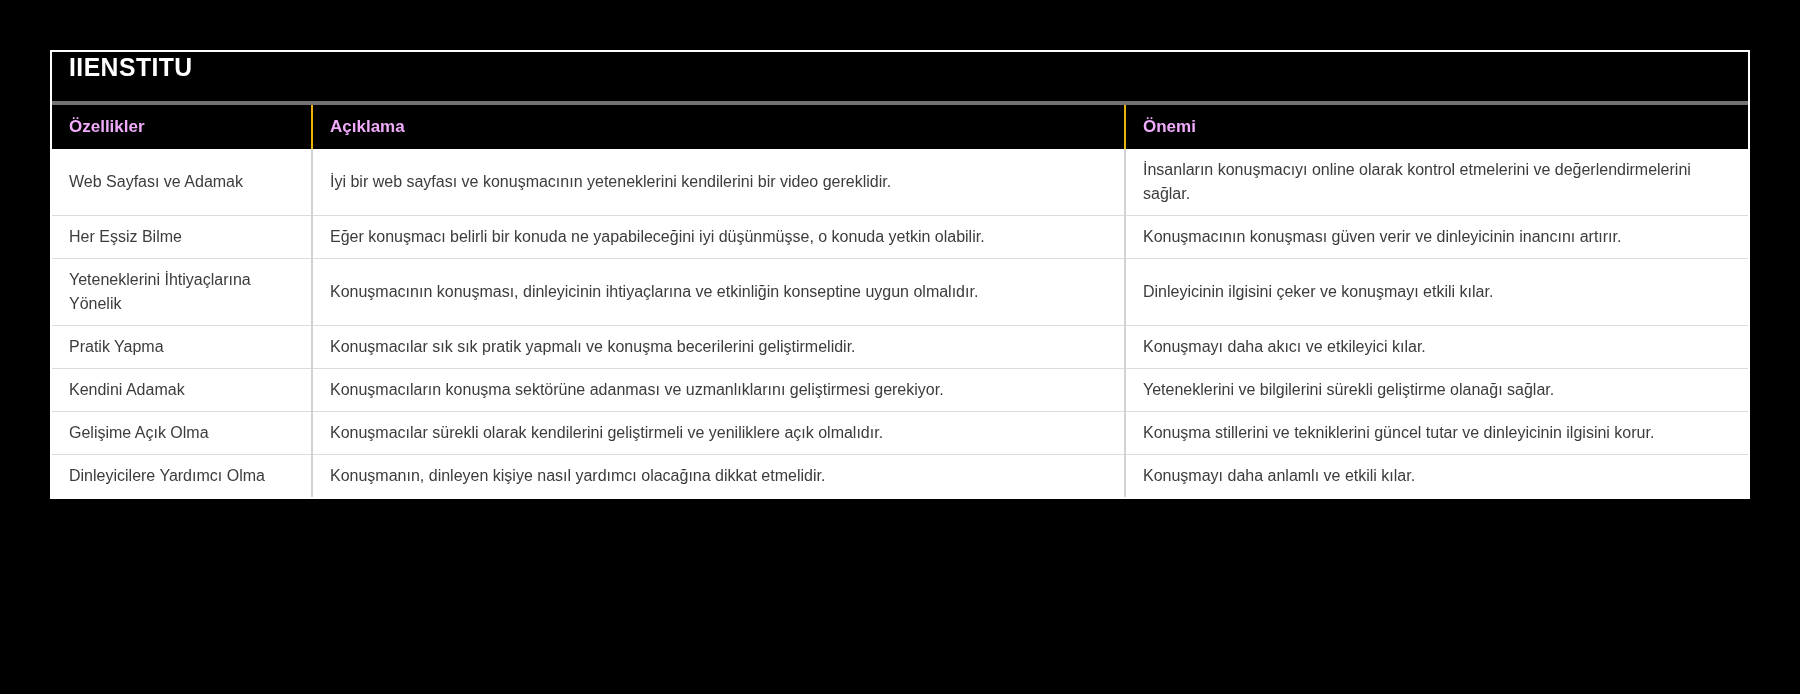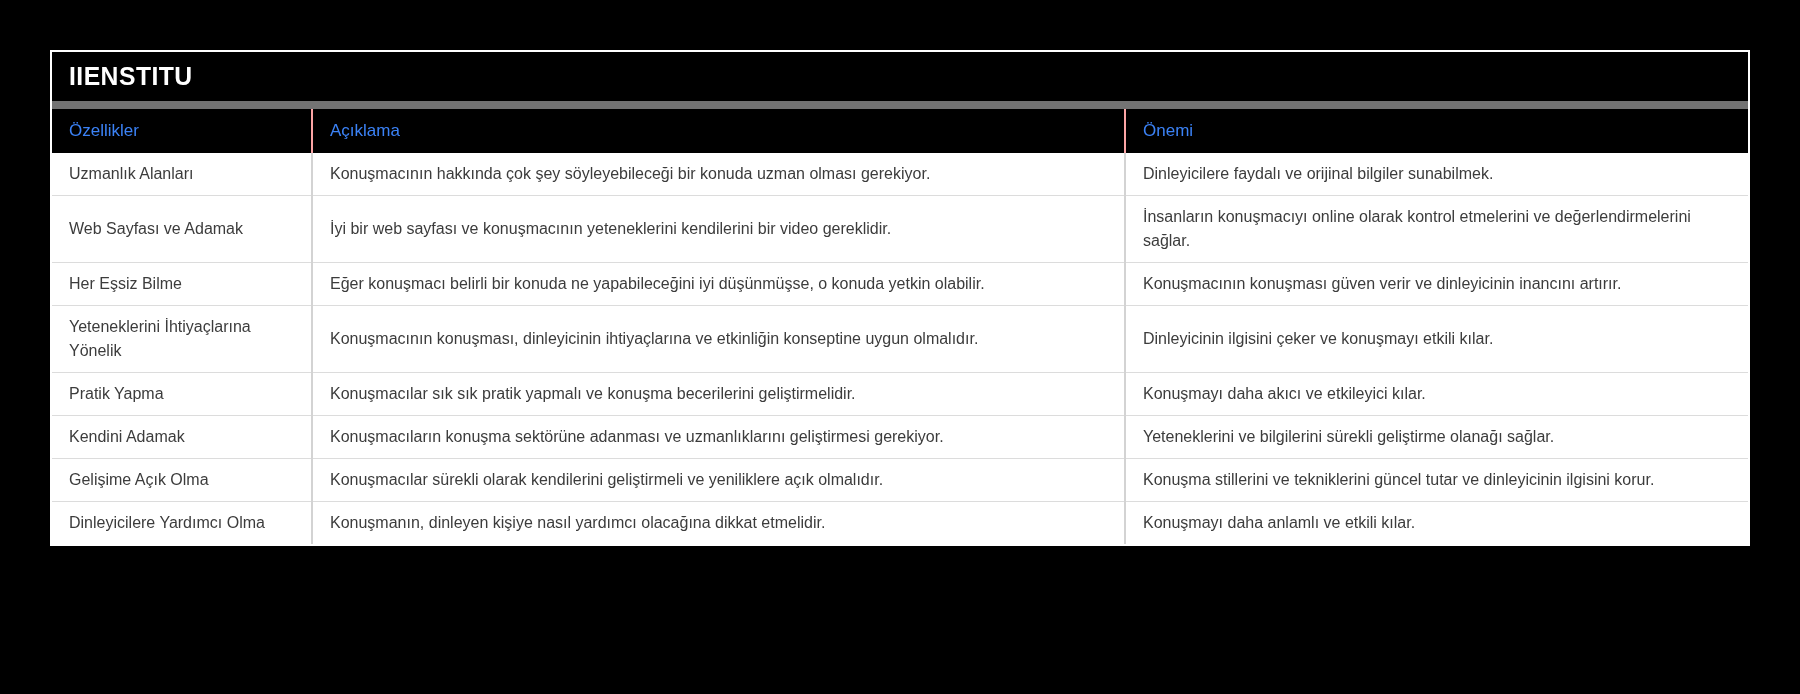--- a/index.html
+++ b/index.html
@@ -15,23 +15,22 @@
     position: absolute;
     left: 50px;
     top: 50px;
     width: 1700px;
     box-sizing: border-box;
     border: 2px solid #ffffff;
     background: #000000;
   }
   .titlebar {
     height: 49px;
-    border-bottom: 8px solid #737373;
+    border-bottom: 4px solid #737373;
     display: flex;
-    align-items: center;
     padding-left: 17px;
   }
   .brand {
     color: #ffffff;
     font-size: 26px;
     font-weight: 700;
     letter-spacing: 0.5px;
     transform: scaleX(0.95);
     transform-origin: left center;
     white-space: nowrap;
@@ -39,29 +38,29 @@
   table.features {
     width: 100%;
     border-collapse: collapse;
     table-layout: fixed;
   }
   col.c1 { width: 260px; }
   col.c2 { width: 813px; }
   col.c3 { width: 623px; }
   th {
     background: #000000;
-    color: #3b82f6;
+    color: #f0abfc;
     font-size: 17px;
-    font-weight: 400;
+    font-weight: 700;
     text-align: left;
     padding: 9px 17px;
     line-height: 1.5;
     vertical-align: middle;
   }
-  th + th { border-left: 2px solid #fca5a5; }
+  th + th { border-left: 2px solid #eab308; }
   td {
     background: #ffffff;
     color: #3c3c3c;
     font-size: 16px;
     line-height: 1.5;
     padding: 9px 17px;
     vertical-align: middle;
   }
   td + td { border-left: 2px solid #d3d3d3; }
   tbody tr + tr td { border-top: 1px solid #dcdcdc; }
@@ -80,25 +79,20 @@
         <col class="c3">
       </colgroup>
     <thead>
       <tr>
         <th>Özellikler</th>
         <th>Açıklama</th>
         <th>Önemi</th>
       </tr>
     </thead>
     <tbody>
-      <tr>
-        <td>Uzmanlık Alanları</td>
-        <td>Konuşmacının hakkında çok şey söyleyebileceği bir konuda uzman olması gerekiyor.</td>
-        <td>Dinleyicilere faydalı ve orijinal bilgiler sunabilmek.</td>
-      </tr>
       <tr>
         <td>Web Sayfası ve Adamak</td>
         <td>İyi bir web sayfası ve konuşmacının yeteneklerini kendilerini bir video gereklidir.</td>
         <td>İnsanların konuşmacıyı online olarak kontrol etmelerini ve değerlendirmelerini sağlar.</td>
       </tr>
       <tr>
         <td>Her Eşsiz Bilme</td>
         <td>Eğer konuşmacı belirli bir konuda ne yapabileceğini iyi düşünmüşse, o konuda yetkin olabilir.</td>
         <td>Konuşmacının konuşması güven verir ve dinleyicinin inancını artırır.</td>
       </tr>

